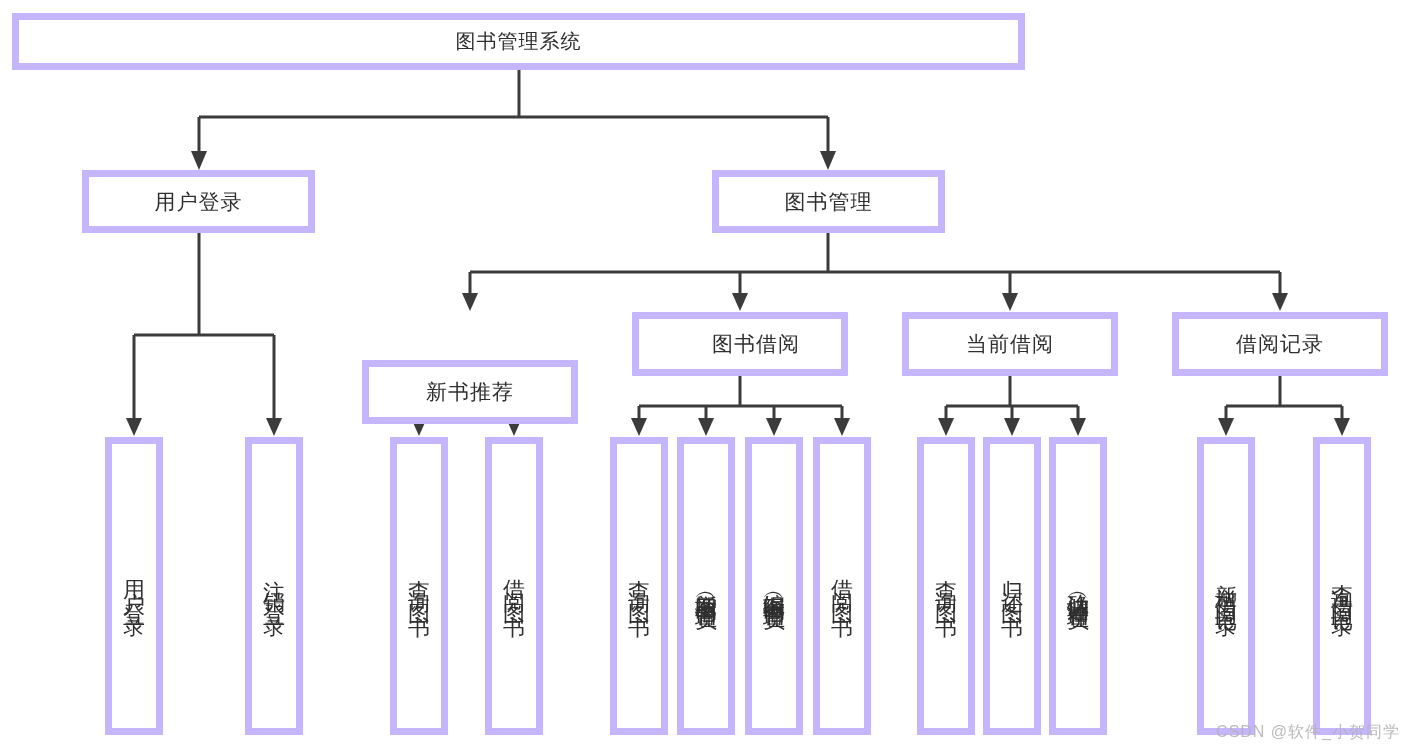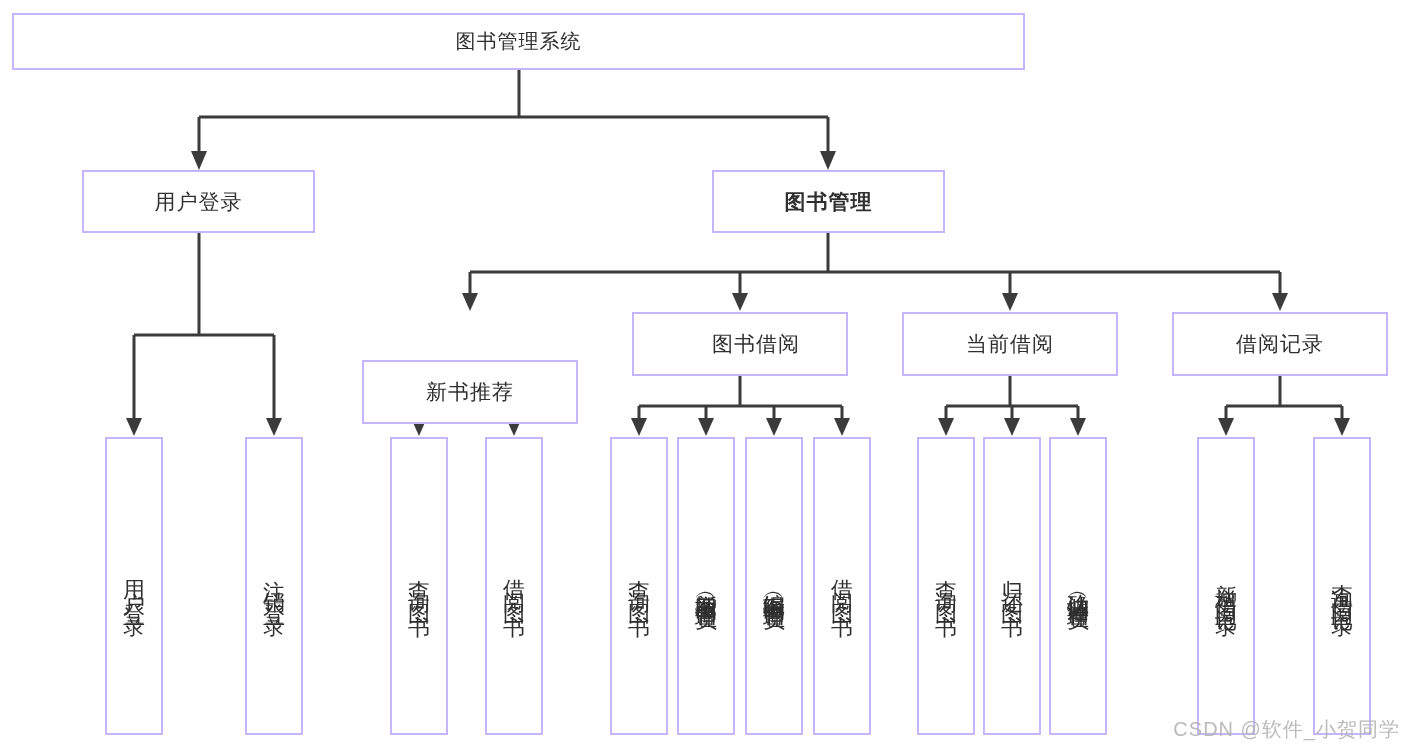--- a/index.html
+++ b/index.html
@@ -17,21 +17,21 @@
   }
   #connectors {
     position: absolute;
     left: 0;
     top: 0;
     z-index: 1;
   }
   .node {
     position: absolute;
     box-sizing: border-box;
-    border: 2px solid #c4b5fd;
+    border: 7px solid #c4b5fd;
     background: #ffffff;
     color: #2f2f2f;
     display: flex;
     align-items: center;
     justify-content: center;
     z-index: 2;
   }
   .node-h {
     font-size: 21px;
     letter-spacing: 1px;
@@ -55,21 +55,21 @@
     line-height: 1;
   }
   .ls-wide  { letter-spacing: 0.55em; }  
   .ls-mid   { letter-spacing: 0.30em; }  
   .ls-tight { letter-spacing: 0.10em; }  
   #watermark {
     position: absolute;
     right: 5px;
     bottom: 4px;
     z-index: 5;
-    font-size: 20px;
+    font-size: 16px;
     letter-spacing: 1px;
     color: rgba(178, 178, 178, 0.9);
     white-space: nowrap;
   }
 </style>
 </head>
 <body>
 
 <div id="canvas">
 
@@ -109,21 +109,21 @@
       <polygon points="1004,418 1020,418 1012,436"></polygon>
       <polygon points="1070,418 1086,418 1078,436"></polygon>
       <polygon points="1218,418 1234,418 1226,436"></polygon>
       <polygon points="1334,418 1350,418 1342,436"></polygon>
     </g>
   </svg>
 
   <div class="node node-h node-root">图书管理系统</div>
 
   <div class="node node-h node-l2" style="left:82px;">用户登录</div>
-  <div class="node node-h node-l2" style="left:712px;font-weight:bold;">图书管理</div>
+  <div class="node node-h node-l2" style="left:712px;">图书管理</div>
 
   <div class="node node-h node-l3" style="left:362px;margin-top:48px;">新书推荐</div>
   <div class="node node-h node-l3" style="left:632px;padding-left:32px;">图书借阅</div>
   <div class="node node-h node-l3" style="left:1172px;">借阅记录</div>
   <div class="node node-h node-l3" style="left:902px;">当前借阅</div>
 
   <div class="node leaf ls-wide" style="left:105px;">用户登录</div>
   <div class="node leaf ls-wide" style="left:245px;">注销登录</div>
 
   <div class="node leaf ls-wide" style="left:390px;">查询图书</div>

